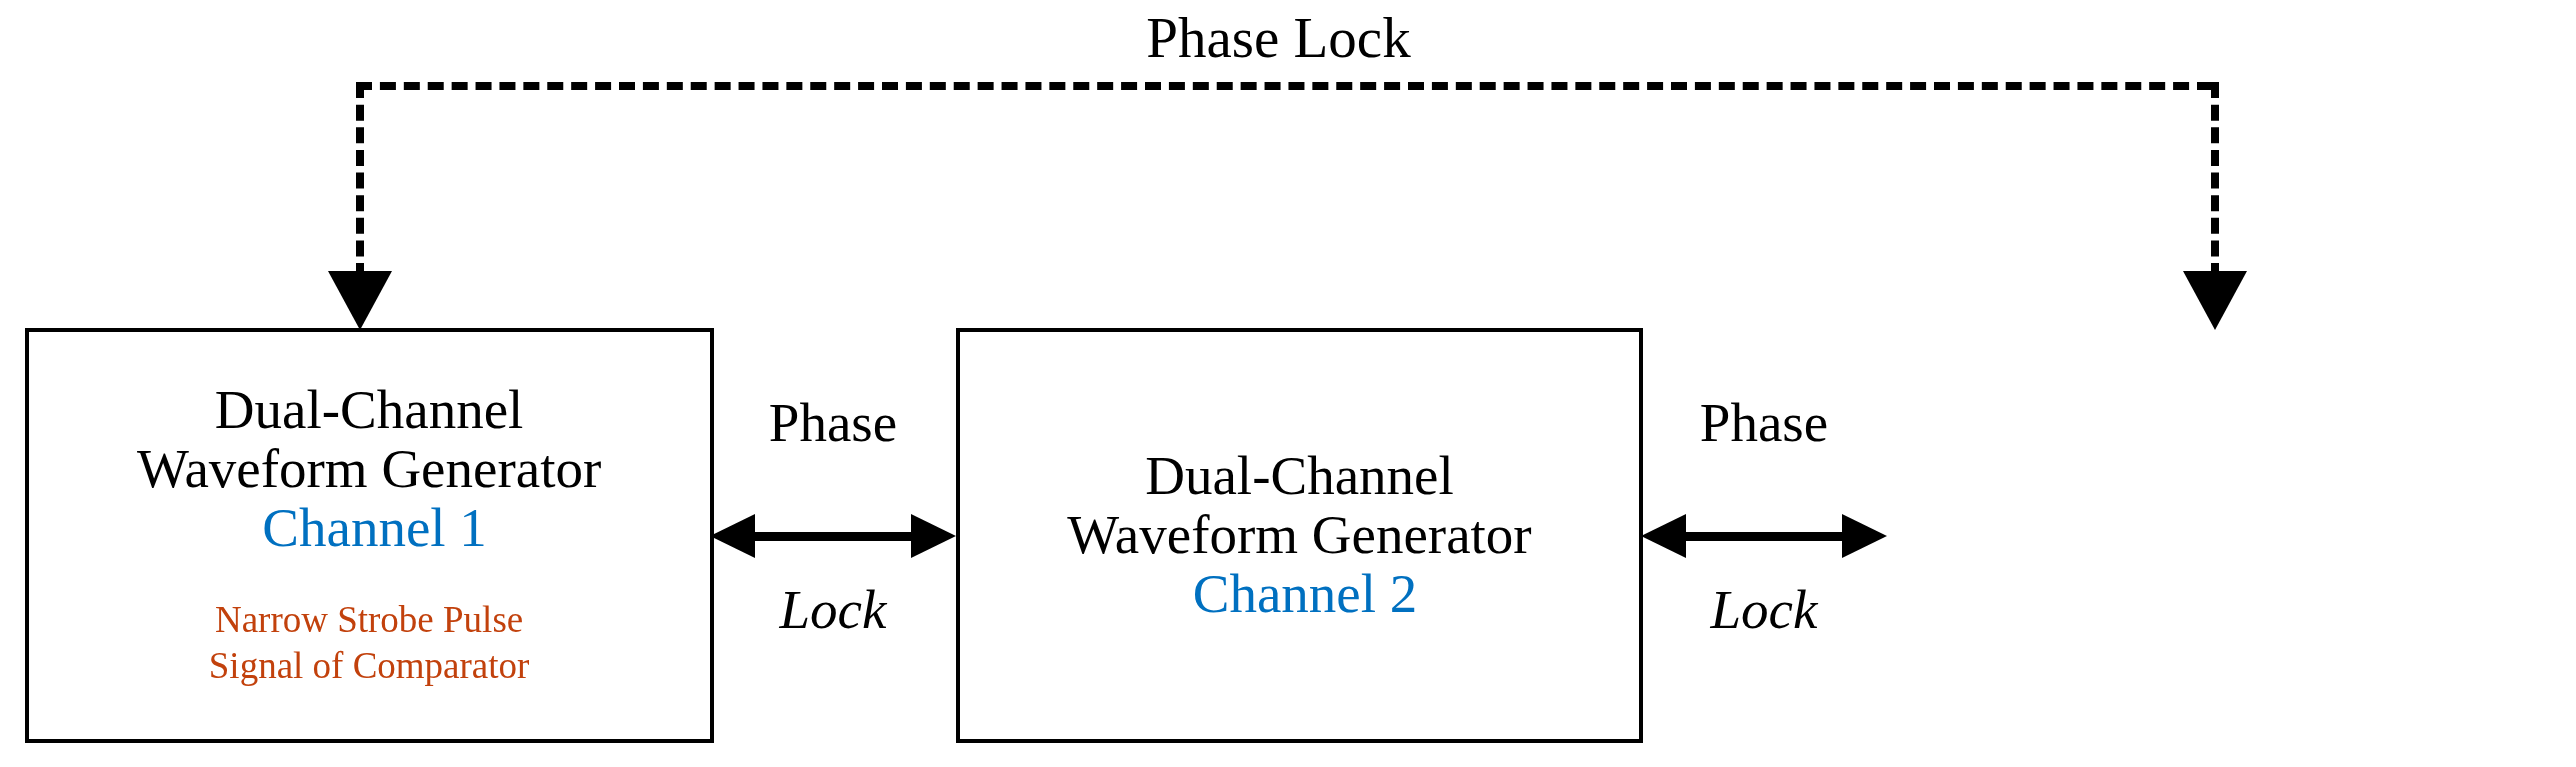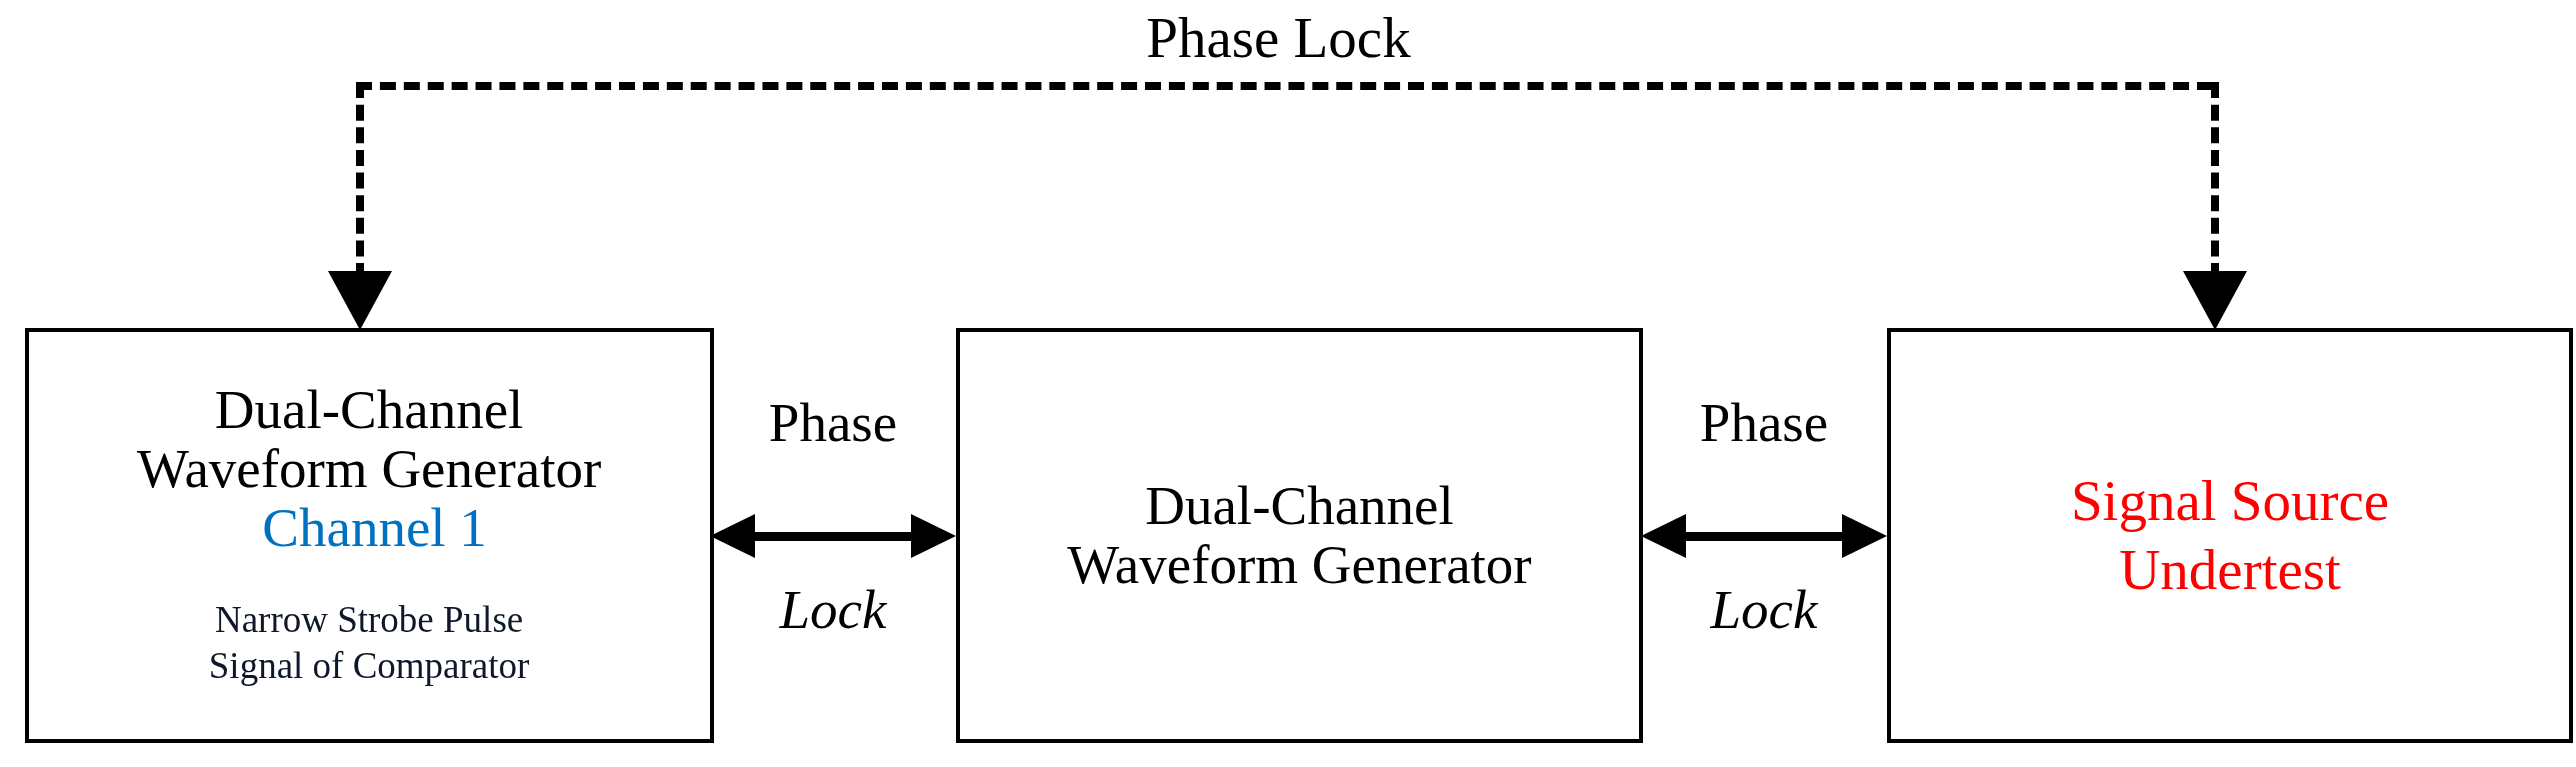--- a/index.html
+++ b/index.html
@@ -45,21 +45,21 @@
     font-size: 55px;
     color: #000000;
   }
   .channel-line {
     font-size: 55px;
     color: #0070C0;
     margin-left: 11px;
   }
   .note-line {
     font-size: 37px;
-    color: #0f172a;
+    color: #c2410c;
     line-height: 1.25;
   }
   .dut-line {
     font-size: 57px;
     color: #FF0000;
     line-height: 1.2;
   }
   .spacer-sm { height: 39px; }
 
   
@@ -180,31 +180,28 @@
       <div class="arrow-head arrow-head-left"></div>
       <div class="arrow-shaft"></div>
       <div class="arrow-head arrow-head-right"></div>
     </div>
     <div class="link-label link-label-bottom">Lock</div>
   </div>
 
   <div class="block" id="block-gen2">
     <div class="block-line title-line">Dual-Channel</div>
     <div class="block-line title-line">Waveform Generator</div>
+    <div class="block-line channel-line">Channel 2</div>
   </div>
 
   <div class="link-group" id="link-2">
     <div class="link-label link-label-top">Phase</div>
     <div class="arrow-row">
       <div class="arrow-head arrow-head-left"></div>
       <div class="arrow-shaft"></div>
       <div class="arrow-head arrow-head-right"></div>
     </div>
     <div class="link-label link-label-bottom">Lock</div>
   </div>
 
-  <div class="block" id="block-dut">
-    <div class="block-line dut-line">Signal Source</div>
-    <div class="block-line dut-line">Undertest</div>
-  </div>
 
 </div>
 
 
 </body></html>

